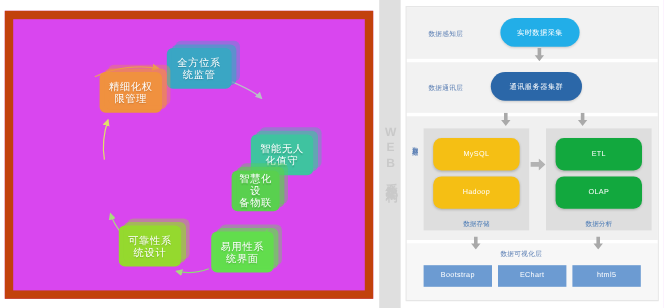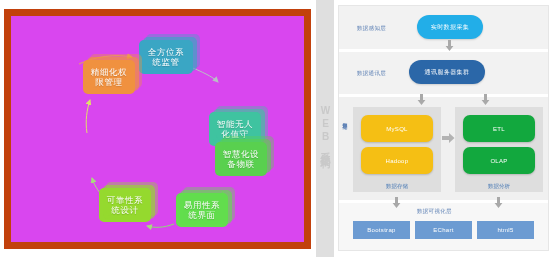--- a/index.html
+++ b/index.html
@@ -141,21 +141,21 @@
         </span>
       </div>
 
       <div class="node n-teal" style="left:198px;top:62px;width:52px;height:34px;">
         <span class="txt">
           <span>智能无人</span><br>
           <span>化值守</span>
         </span>
       </div>
 
-      <div class="node n-green1" style="left:204px;top:126px;width:52px;height:34px;">
+      <div class="node n-green1" style="left:182px;top:126px;width:40px;height:34px;">
         <span class="txt">
           <span>智慧化设</span><br>
           <span>备物联</span>
         </span>
       </div>
 
       <div class="node n-green2" style="left:165px;top:177px;width:52px;height:34px;">
         <span class="txt">
           <span>易用性系</span><br>
           <span>统界面</span>

